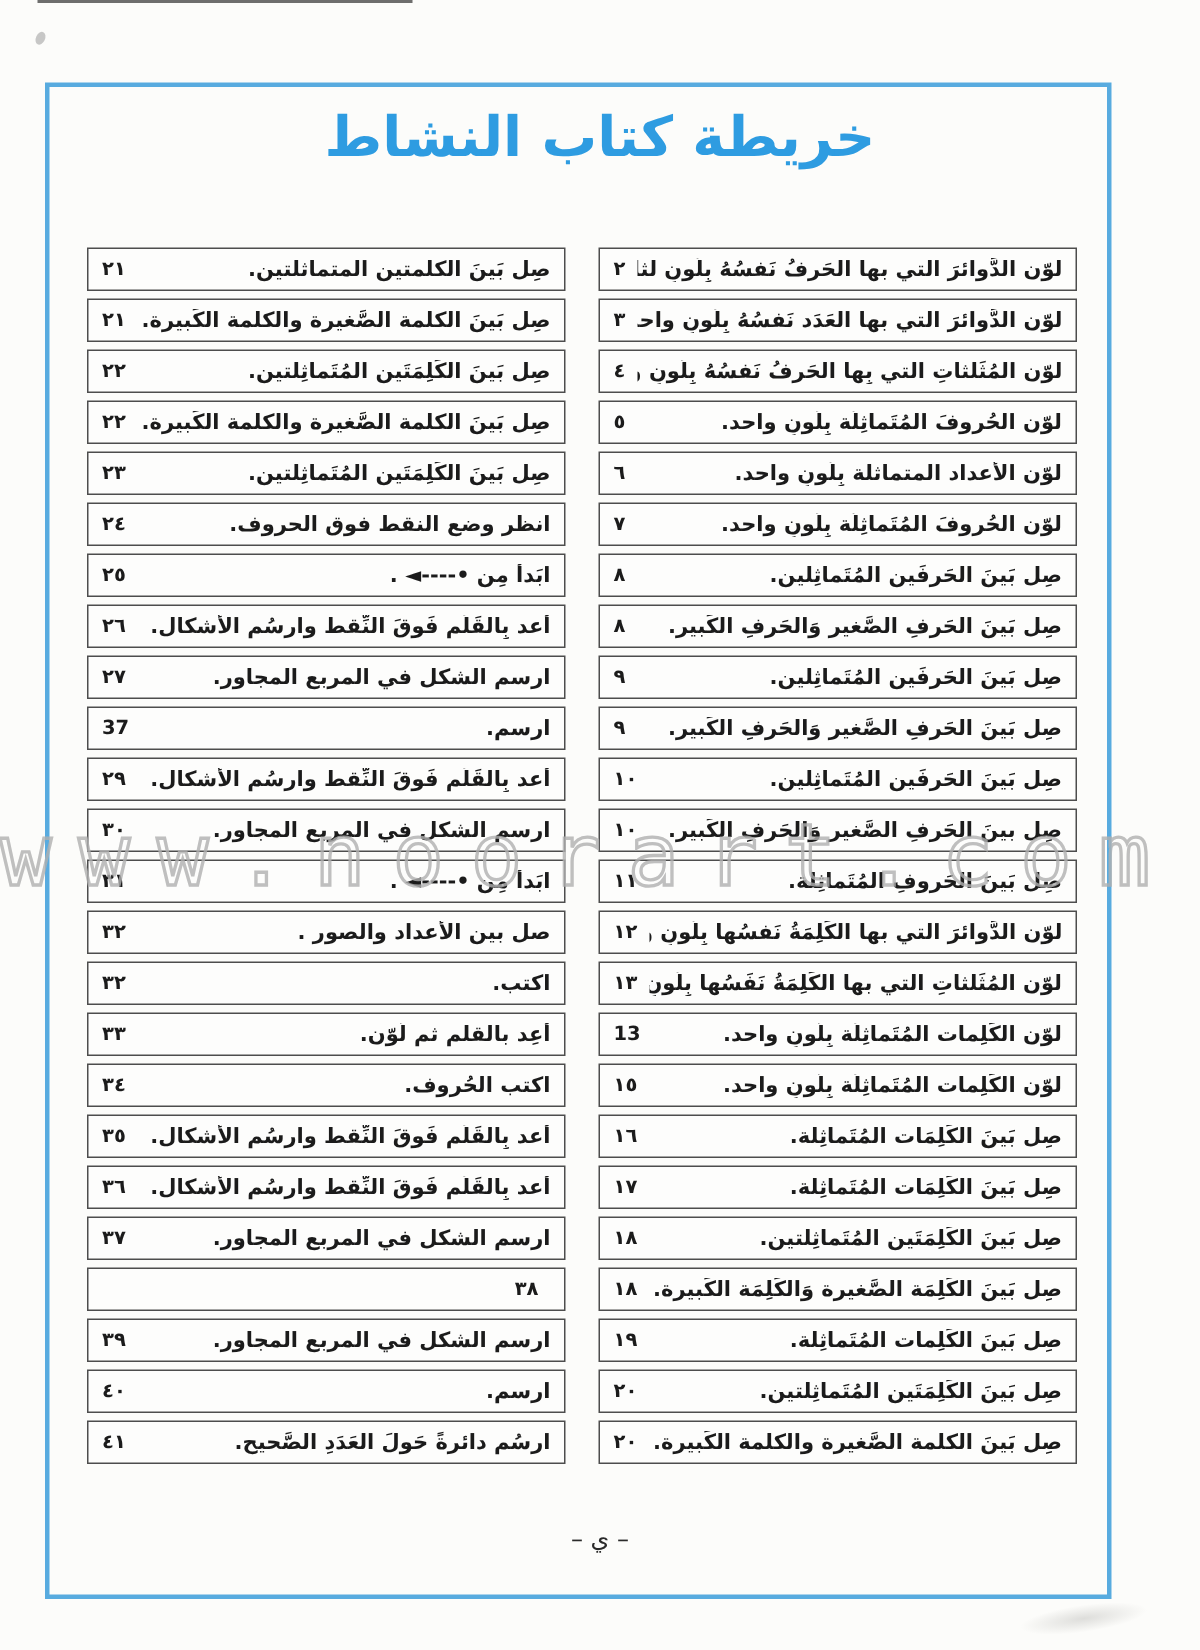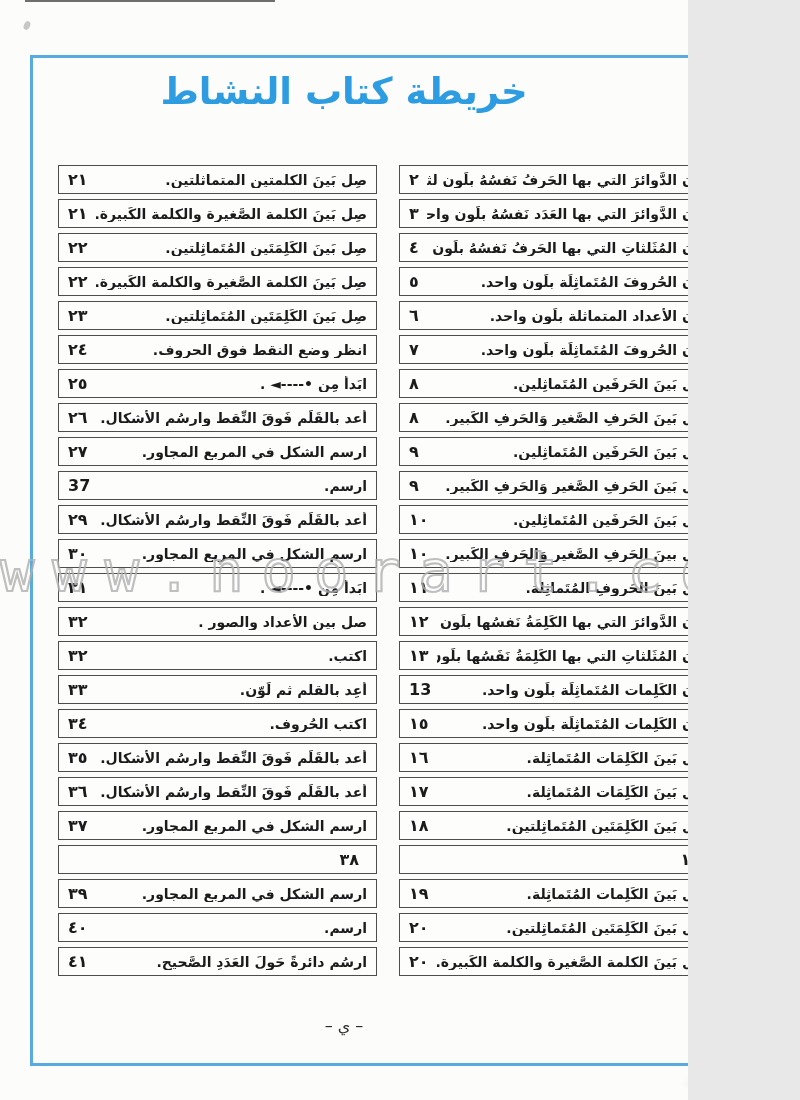--- a/index.html
+++ b/index.html
@@ -1,18 +1,18 @@
 <!DOCTYPE html>
 <html lang="ar"><head>
 <meta charset="utf-8">
 <style>
   html,body{margin:0;padding:0;background:#e8e8e8;}
   .page{
     position:relative;
-    width:688px;height:1100px;
+    width:800px;height:1100px;
     background:#fcfcfa;
     overflow:hidden;
     font-family:"DejaVu Sans", sans-serif;
   }
   
   .scan-top-line{position:absolute;top:0;left:25px;width:250px;height:2px;background:#4a4a4a;opacity:.8;}
   .scan-speck{position:absolute;top:21px;left:24px;width:6px;height:9px;background:#9a9a9a;opacity:.55;border-radius:50%;transform:rotate(25deg);}
   .scan-smudge{position:absolute;top:1070px;left:680px;width:85px;height:18px;background:radial-gradient(closest-side,#c9c9c6,transparent);opacity:.6;transform:rotate(-8deg);}
   
   .frame{
@@ -36,21 +36,21 @@
     border:1px solid #4d4d4d;
     background:#fdfdfc;
     display:flex;justify-content:space-between;align-items:center;
     padding:0 9px;direction:rtl;
   }
   .row .label{
     font-size:14px;font-weight:700;color:#1b1b1b;
     white-space:nowrap;overflow:hidden;
   }
   .row .pageno{
-    font-size:16px;font-weight:700;color:#1b1b1b;
+    font-size:13px;font-weight:700;color:#1b1b1b;
     white-space:nowrap;padding-right:8px;
   }
   .watermark{
     position:absolute;top:538px;left:0px;width:800px;
     font-family:"DejaVu Sans Mono", monospace;
     font-size:57px;letter-spacing:18px;white-space:nowrap;
     color:transparent;-webkit-text-stroke:2.2px #b0b0b0;
     opacity:.8;z-index:6;pointer-events:none;
   }
   .footer{
@@ -167,20 +167,21 @@
         <span class="label">صِل بَينَ الكَلِمَات المُتَماثِلة.</span>
         <span class="pageno">١٧</span>
       </div>
 
       <div class="row">
         <span class="label">صِل بَينَ الكَلِمَتَينِ المُتَماثِلتين.</span>
         <span class="pageno">١٨</span>
       </div>
 
       <div class="row">
+        <span class="label">صِل بَينَ الكَلِمَة الصَّغيرة وَالكَلِمَة الكَبيرة.</span>
         <span class="pageno">١٨</span>
       </div>
 
       <div class="row">
         <span class="label">صِل بَينَ الكَلِمات المُتَماثِلة.</span>
         <span class="pageno">١٩</span>
       </div>
 
       <div class="row">
         <span class="label">صِل بَينَ الكَلِمَتَينِ المُتَماثِلتين.</span>

